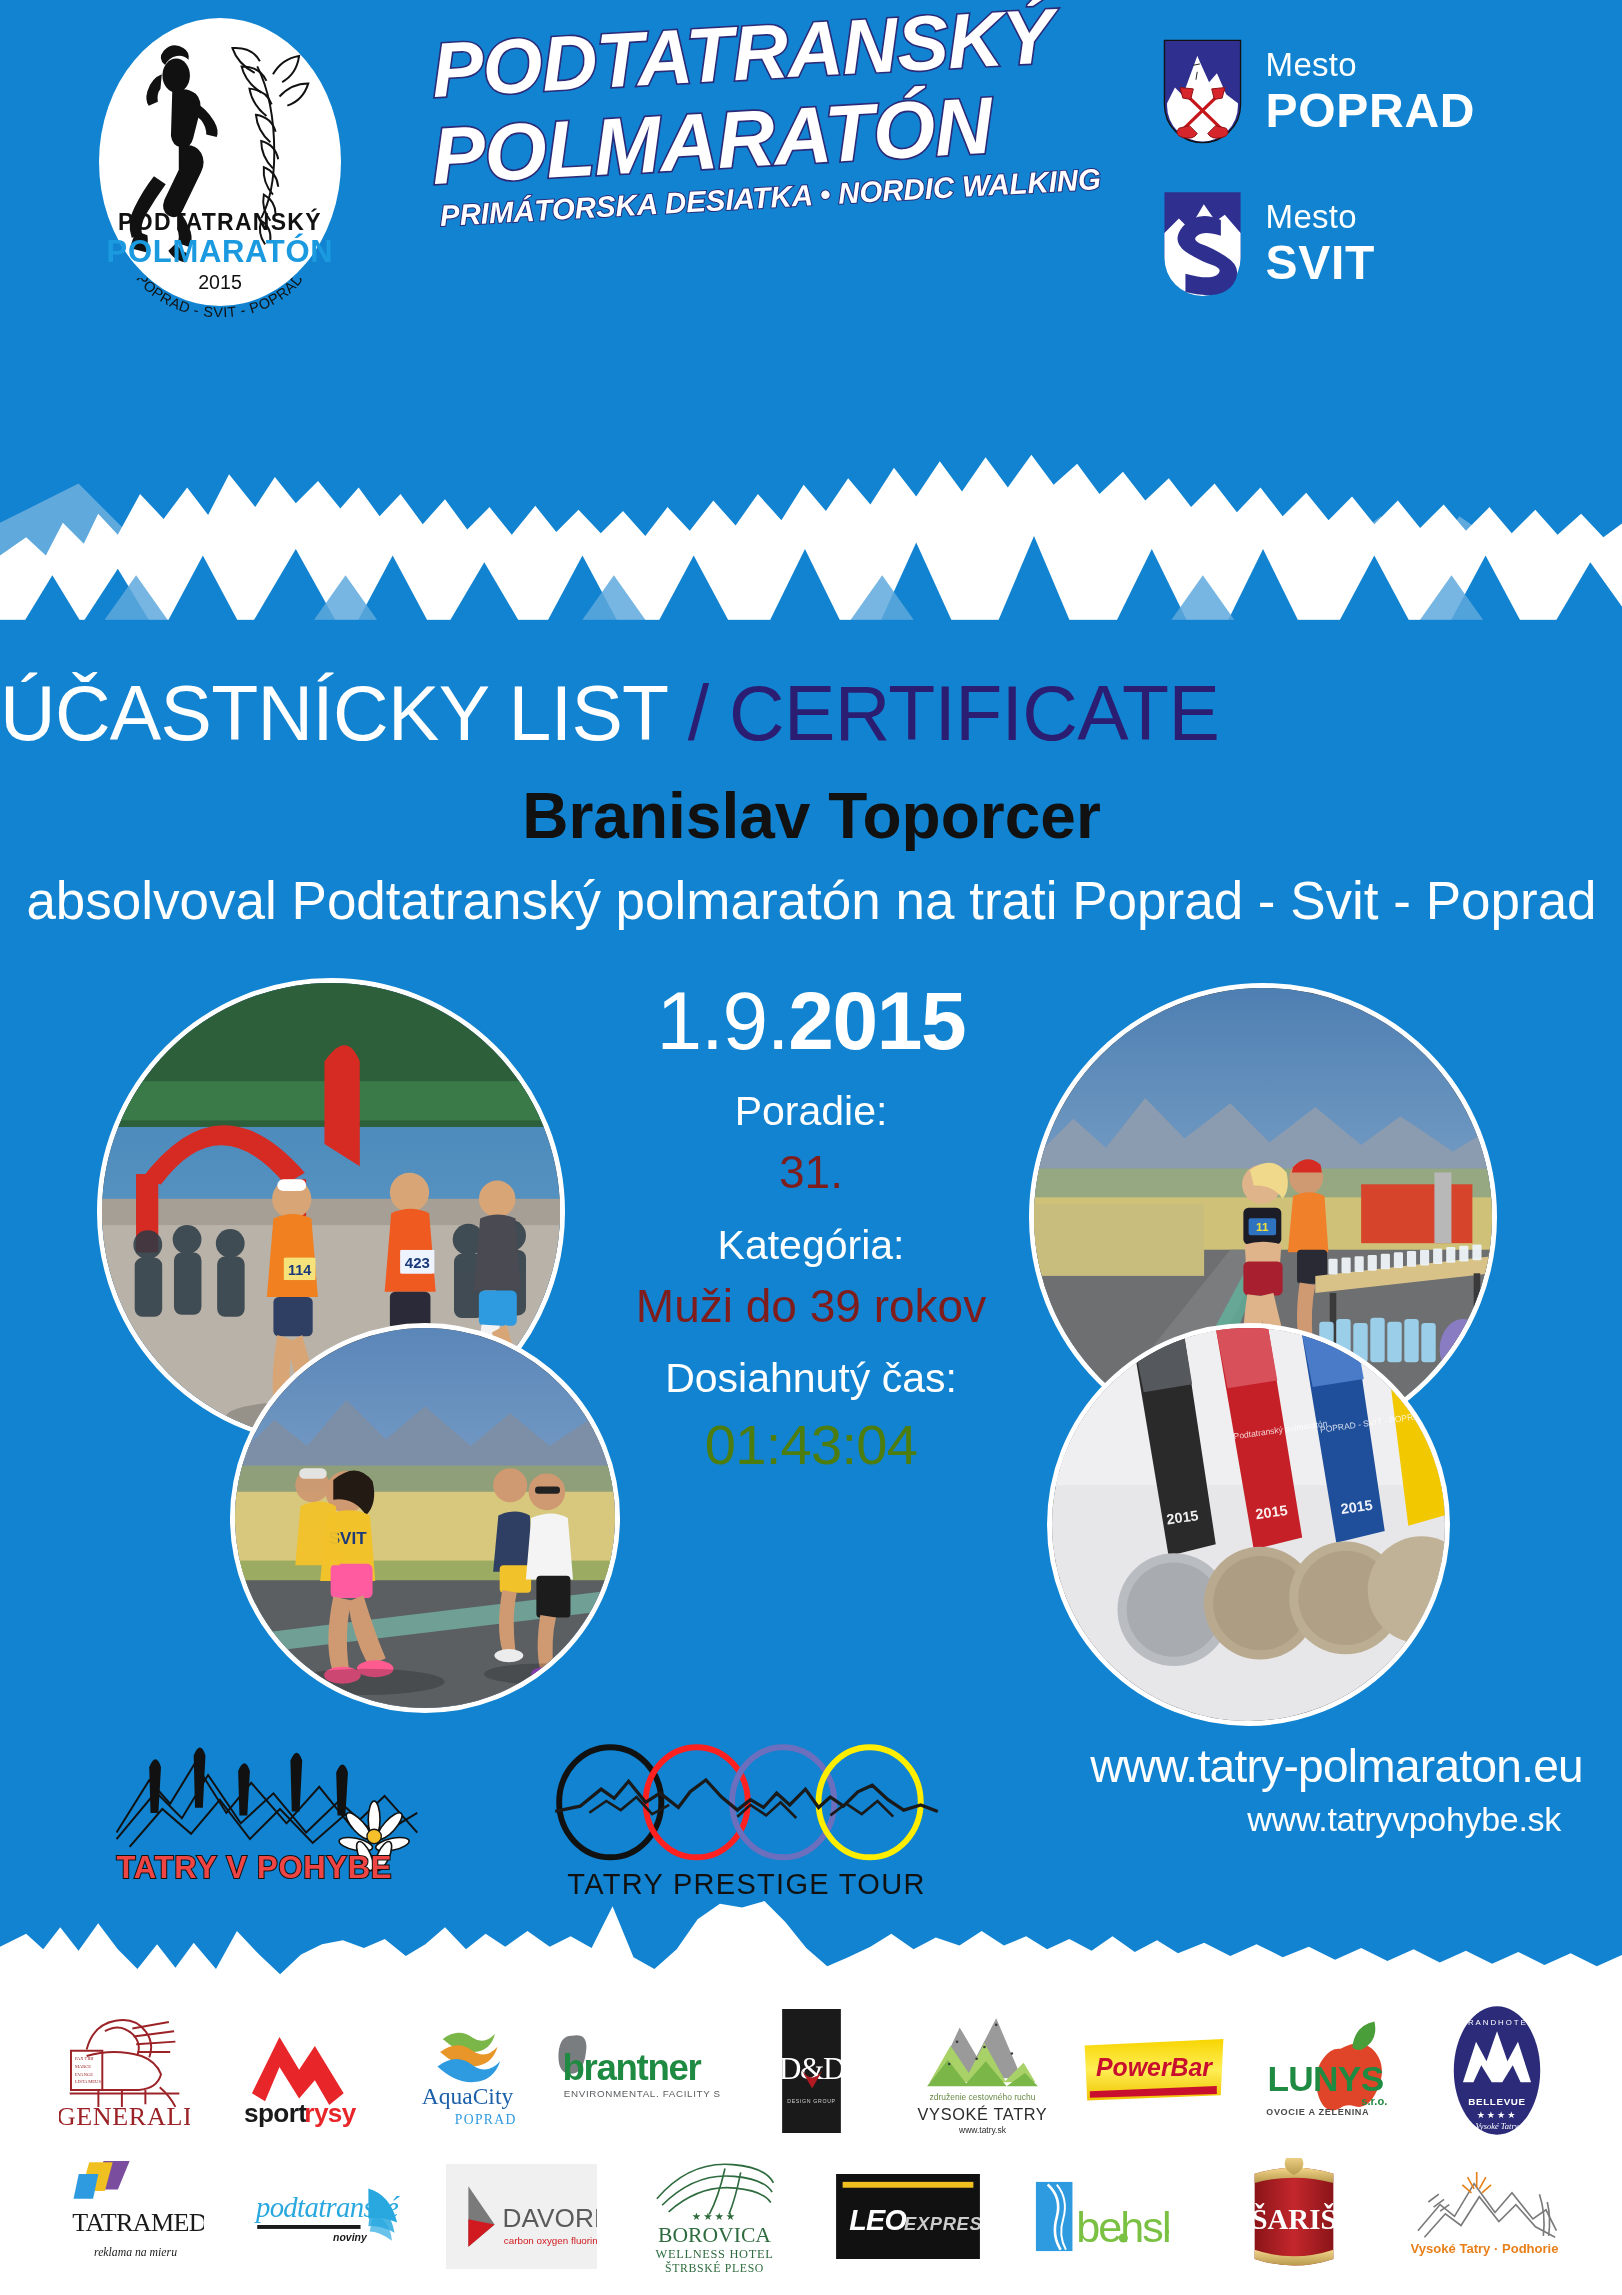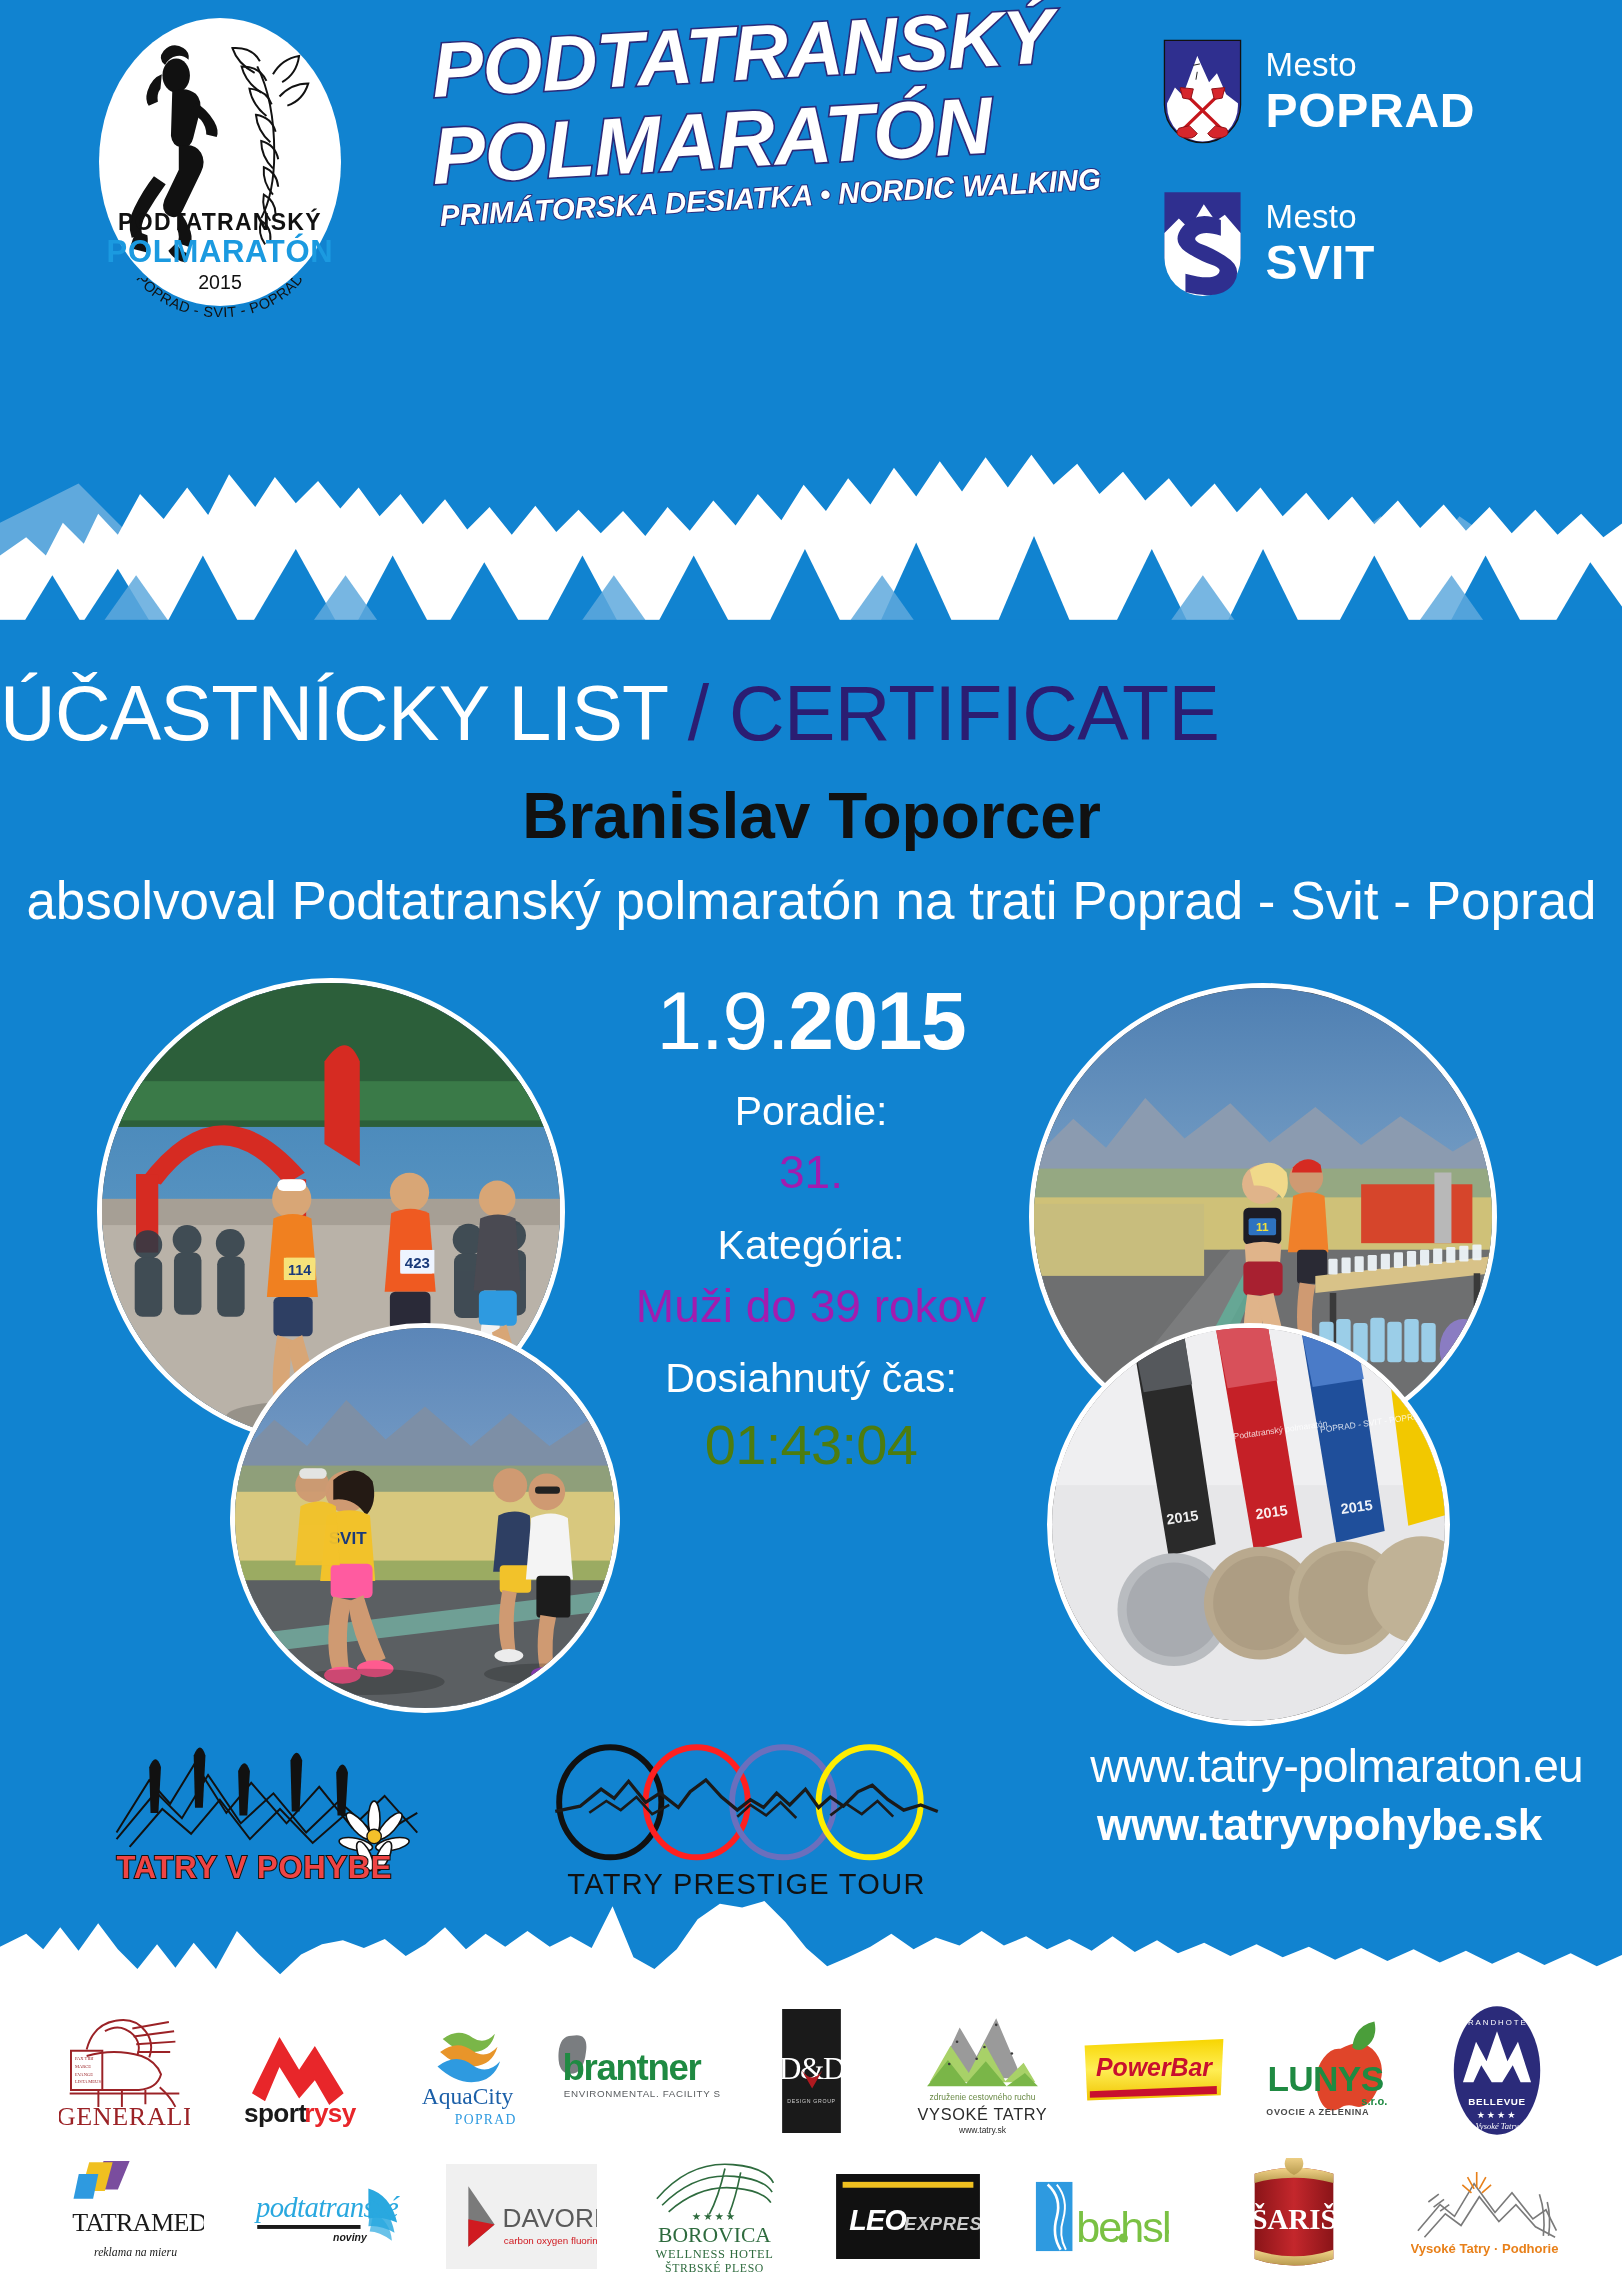--- a/index.html
+++ b/index.html
@@ -94,21 +94,21 @@
     position:absolute;left:0;top:870px;width:1623px;text-align:center;
     font-size:53px;font-weight:400;color:#ffffff;
   }
 
   
   .results{position:absolute;left:484px;top:978px;width:654px;text-align:center;}
   .date{font-size:82px;color:#ffffff;line-height:1.05;letter-spacing:-1.3px;}
   .date .d-light{font-weight:300;}
   .date .d-bold{font-weight:700;}
   .lbl{font-size:41px;color:#ffffff;font-weight:300;margin-top:25px;line-height:1.1;}
-  .val{font-size:46px;color:#a21caf;font-weight:500;margin-top:13px;line-height:1.1;}
+  .val{font-size:46px;color:#7f1d1d;font-weight:500;margin-top:13px;line-height:1.1;}
   .val-time{font-size:56px;color:#4d7c0f;font-weight:400;margin-top:10.5px;letter-spacing:-0.7px;}
 
   
   .photo{
     position:absolute;border-radius:50%;overflow:hidden;
     border:5.9px solid #ffffff;
     background:#3a3a3a;
   }
   .p1{left:97px;top:978px;width:458px;height:458px;}
   .p2{left:230px;top:1323px;width:380px;height:380px;}
@@ -123,21 +123,21 @@
     font-size:31px;font-weight:800;color:#ef4444;letter-spacing:0.7px;
     -webkit-text-stroke:2px #111;paint-order:stroke fill;white-space:nowrap;
   }
   .tpt{position:absolute;left:550px;top:1742px;width:393px;height:157px;}
   .tpt-word{
     position:absolute;left:0;top:126px;width:393px;text-align:center;
     font-size:29px;font-weight:400;color:#111;letter-spacing:1.3px;
   }
   .urls{position:absolute;left:968px;top:1741px;width:615px;text-align:right;color:#fff;}
   .url1{font-size:46px;font-weight:400;letter-spacing:-0.7px;line-height:1.1;}
-  .url2{font-size:44px;font-weight:700;letter-spacing:-0.3px;line-height:1.1;margin-top:9.2px;margin-right:41px;}
+  .url2{font-size:34px;font-weight:400;letter-spacing:-0.3px;line-height:1.1;margin-top:9.2px;margin-right:22px;}
 
   
   .sponsors{position:absolute;left:0;top:1989px;width:1623px;height:306px;background:#fff;}
   .sp-row{position:absolute;left:39px;width:1544px;display:flex;align-items:center;}
   .sp-row-1{top:13px;height:137px;}
   .sp-row-2{top:162px;height:131px;}
   .sp{flex:1 1 0;display:flex;align-items:center;justify-content:center;height:100%;}
   .sp svg{display:block;}
 </style>
 </head>

